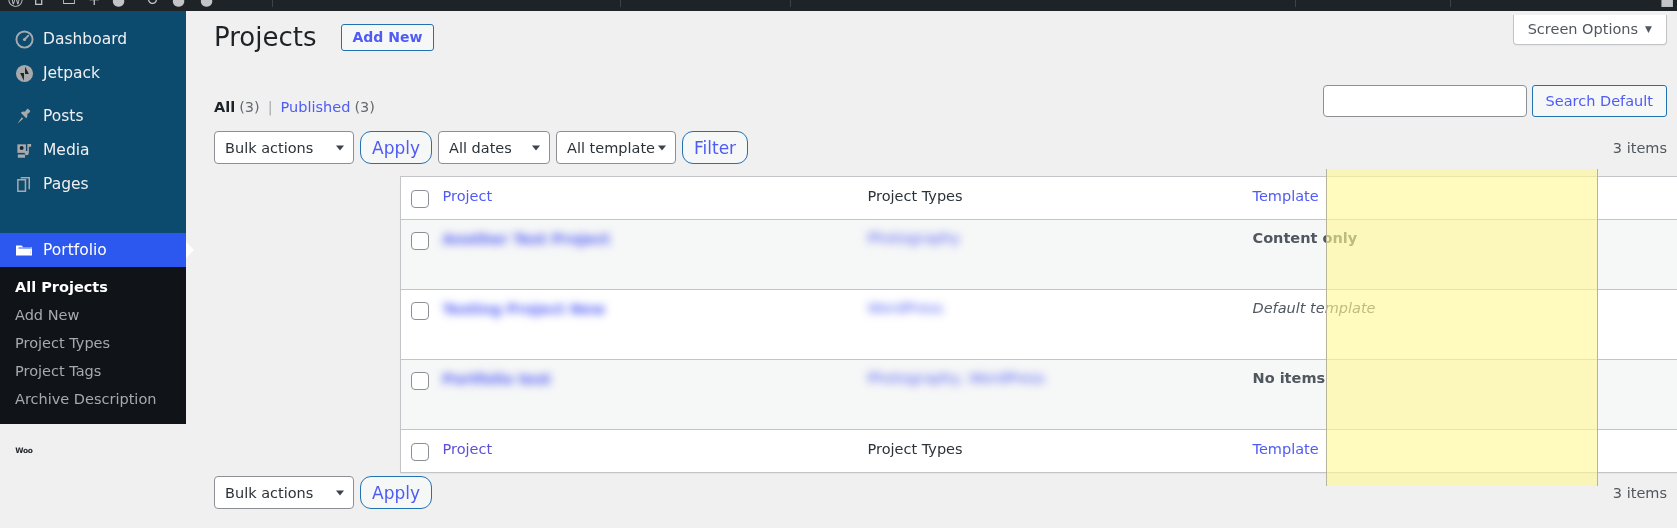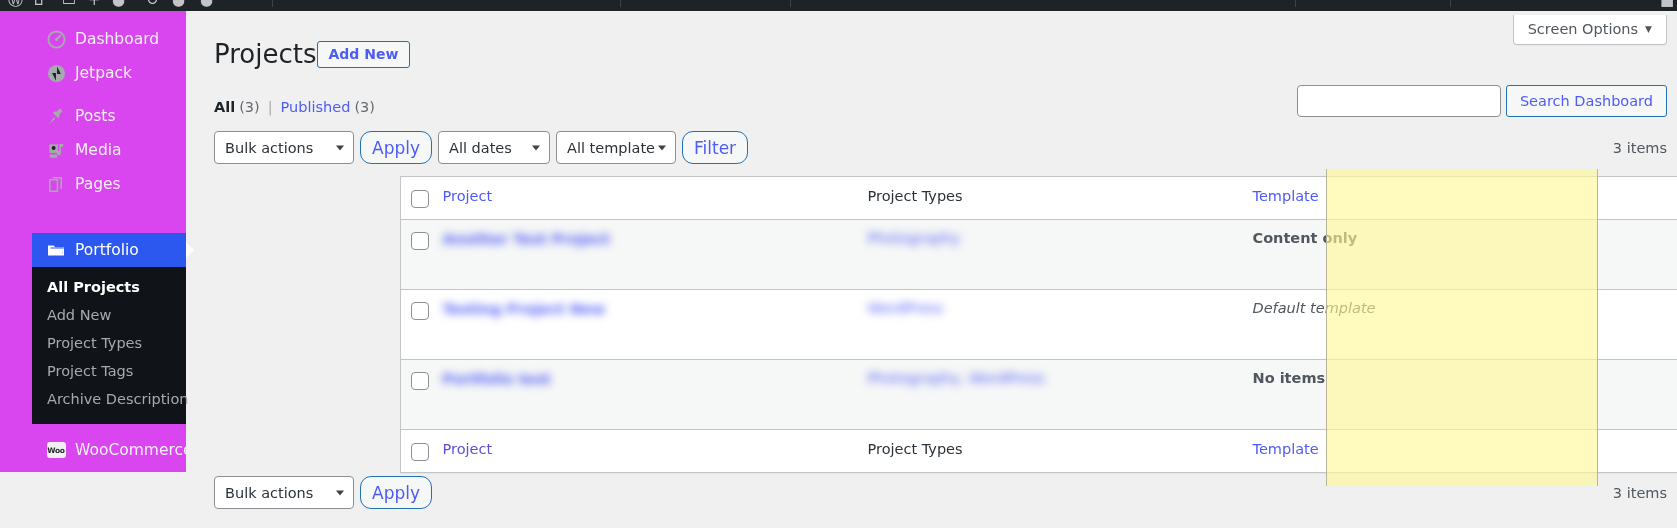--- a/index.html
+++ b/index.html
@@ -22,24 +22,23 @@
     position: absolute; top: -10px;
     color: #c3c4c7; font-size: 15px; line-height: 20px;
   }
   #adminbar .ab-sep {
     position: absolute; top: -9px; width: 1px; height: 16px;
     background: #3c434a;
   }
 
   
   #sidebar {
-    position: absolute; top: 0; left: 0; width: 186px; height: 472px;
-    background: #d946ef;
+    position: absolute; top: 0; left: 0; width: 186px; height: 424px;
+    background: #0c4a6e;
     z-index: 30;
-    padding-left: 32px;
   }
   .menu-top {
     position: relative;
     display: flex; align-items: center;
     height: 34px;
     padding-left: 10px;
     color: #f0f0f1;
     font-size: 15.5px;
     cursor: pointer;
   }
@@ -107,22 +106,22 @@
     padding: 6px 14px 7px 14px;
     font-size: 14.5px;
     color: #50575e;
     cursor: pointer;
     box-shadow: 0 1px 1px rgba(0,0,0,.04);
   }
   .show-settings .caret { font-size: 9px; color: #50575e; }
 
   
   #page-head {
-    position: absolute; top: 27px; left: 28px;
-    display: flex; align-items: center; gap: 0;
+    position: absolute; top: 10px; left: 28px;
+    display: flex; align-items: center; gap: 24px;
   }
   h1.wp-heading {
     margin: 0;
     font-size: 26px; font-weight: 400;
     color: #1d2327;
     line-height: 1.3;
   }
   a.page-title-action {
     display: inline-block;
     padding: 4px 11px 5px;
@@ -434,21 +433,21 @@
       <span class="pipe">|</span>
     </li>
     <li>
       <a class="lbl">Published</a>
       <span class="count">(3)</span>
     </li>
   </ul>
 
   <div id="search-box">
     <input id="search-input" type="search" value="" placeholder="" style="">
-    <button id="search-submit">Search Dashboard</button>
+    <button id="search-submit">Search Default</button>
   </div>
 
   <div class="tablenav top">
     <div class="actions">
       <div class="fake-select bulk">
         <span>Bulk actions</span>
         <span class="sc"></span>
       </div>
       <button class="button-secondary">Apply</button>
       <div class="fake-select dates">

